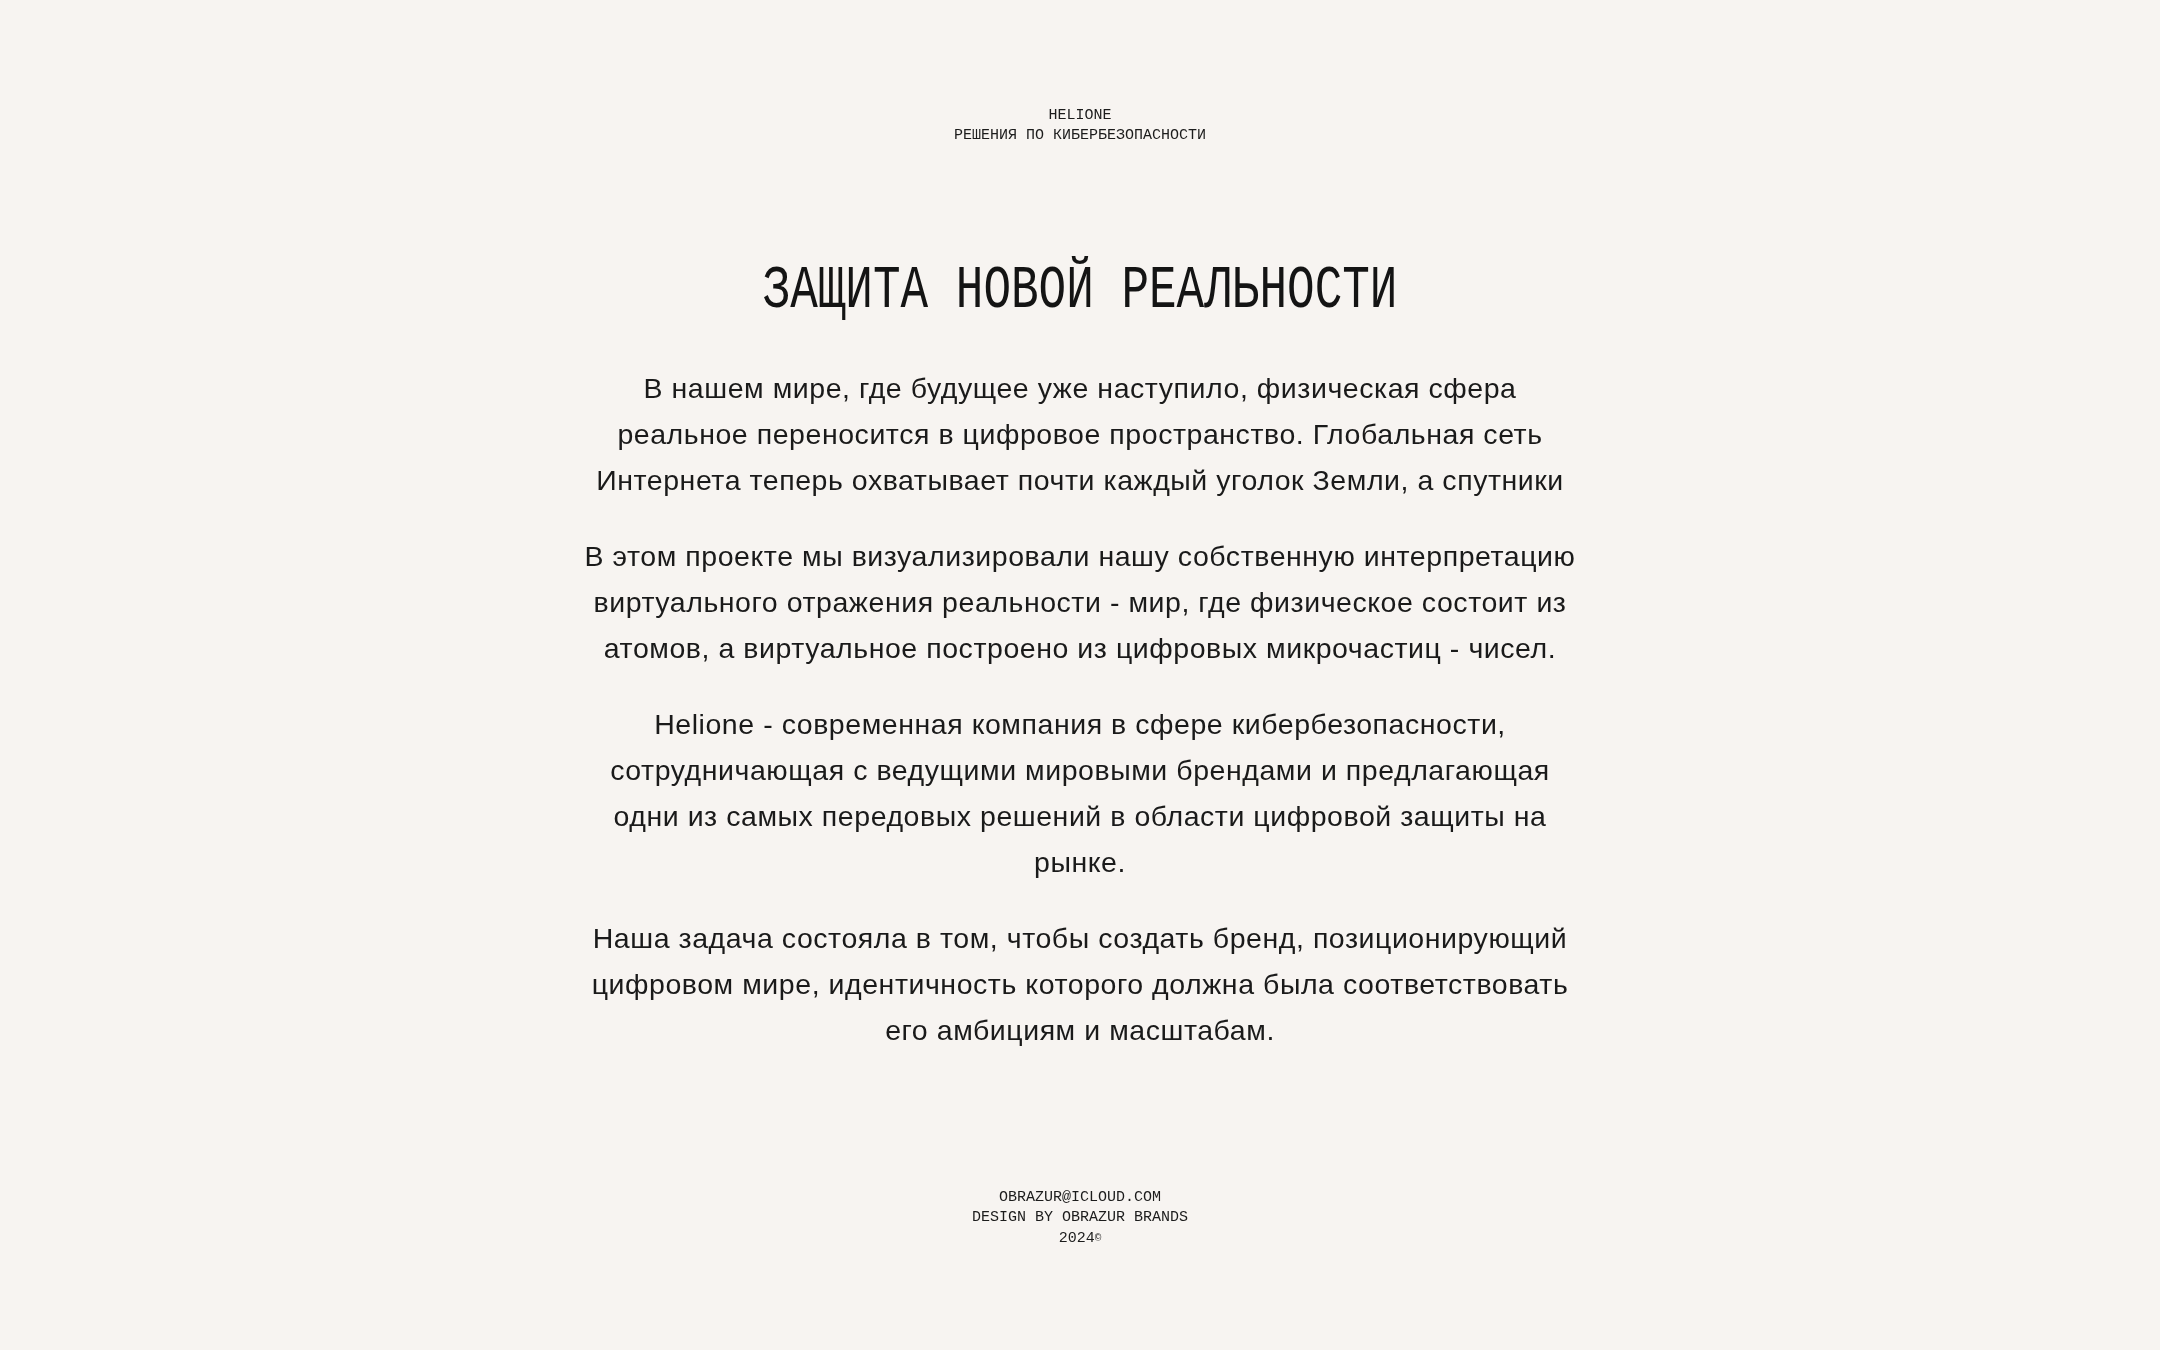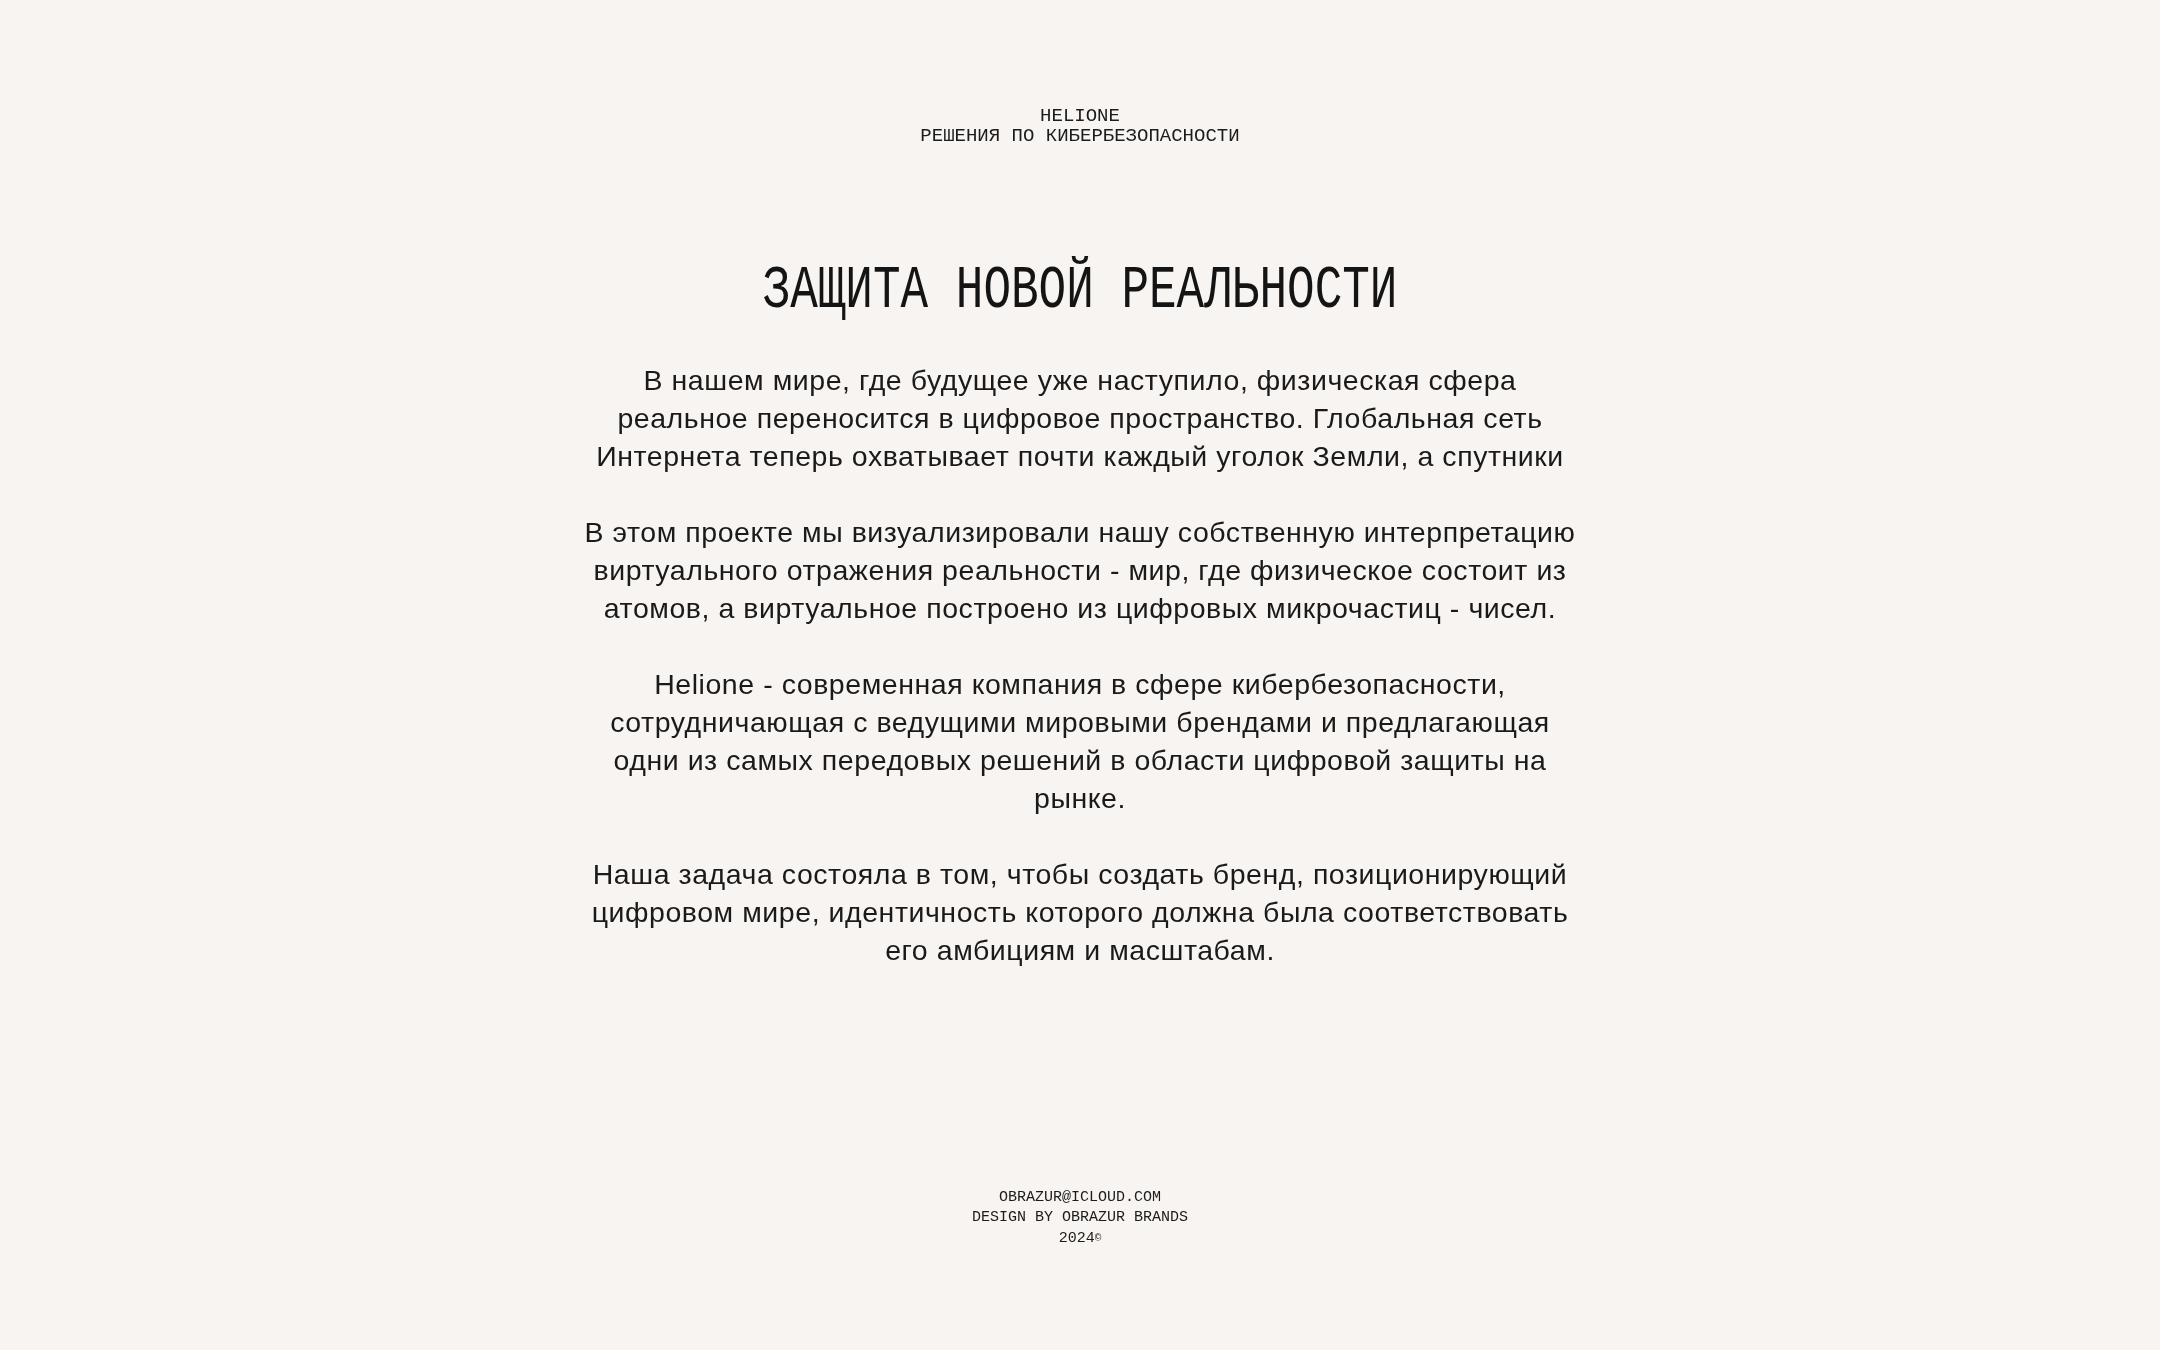--- a/index.html
+++ b/index.html
@@ -17,21 +17,21 @@
     }
     .mono {
       font-family: "Liberation Mono", "DejaVu Sans Mono", monospace;
     }
     .header {
       position: absolute;
       top: 106px;
       left: 0;
       width: 2160px;
       text-align: center;
-      font-size: 19px;
+      font-size: 15px;
       line-height: 20px;
       color: #1c1c1c;
     }
     .header div { white-space: pre; }
     .title {
       position: absolute;
       top: 252px;
       left: 0;
       width: 2160px;
       text-align: center;
@@ -53,20 +53,21 @@
       line-height: 38px;
       letter-spacing: 0.55px;
       color: #1a1a1a;
     }
     .para {
       margin: 0 0 38px 0;
     }
     .para .line {
       display: block;
       white-space: pre;
+      margin-top: 8px;
     }
     .footer {
       position: absolute;
       top: 1188px;
       left: 0;
       width: 2160px;
       text-align: center;
       font-size: 15px;
       line-height: 20px;
       color: #1c1c1c;

